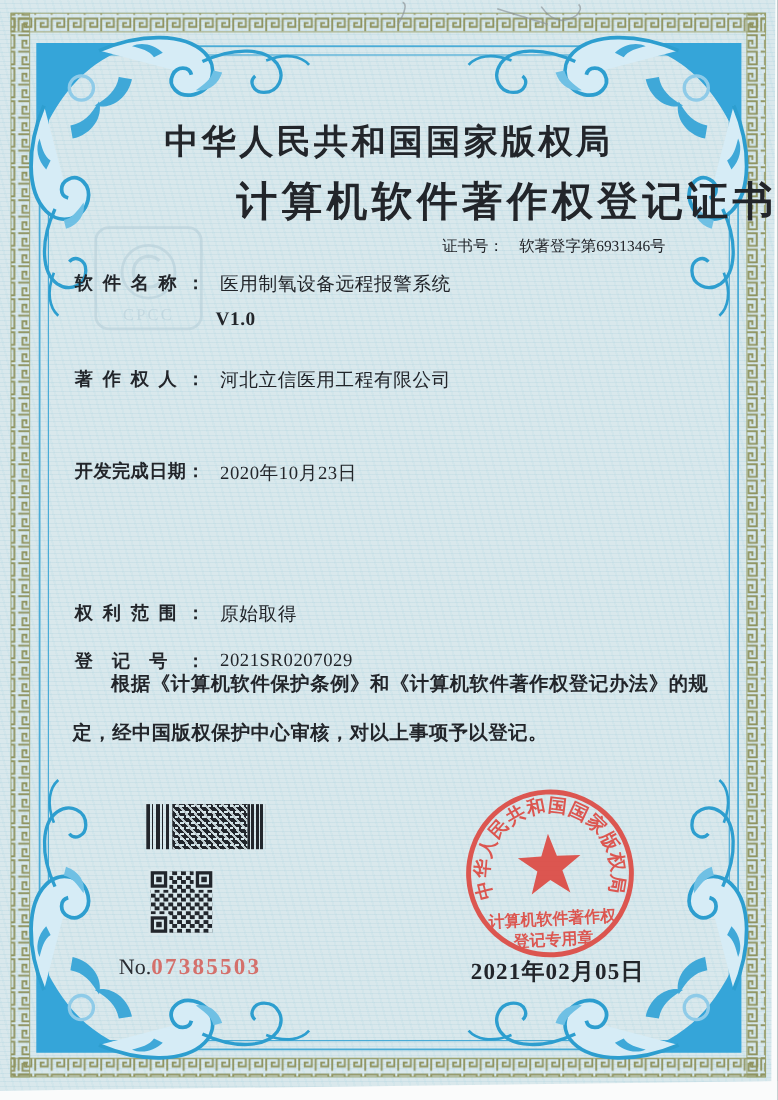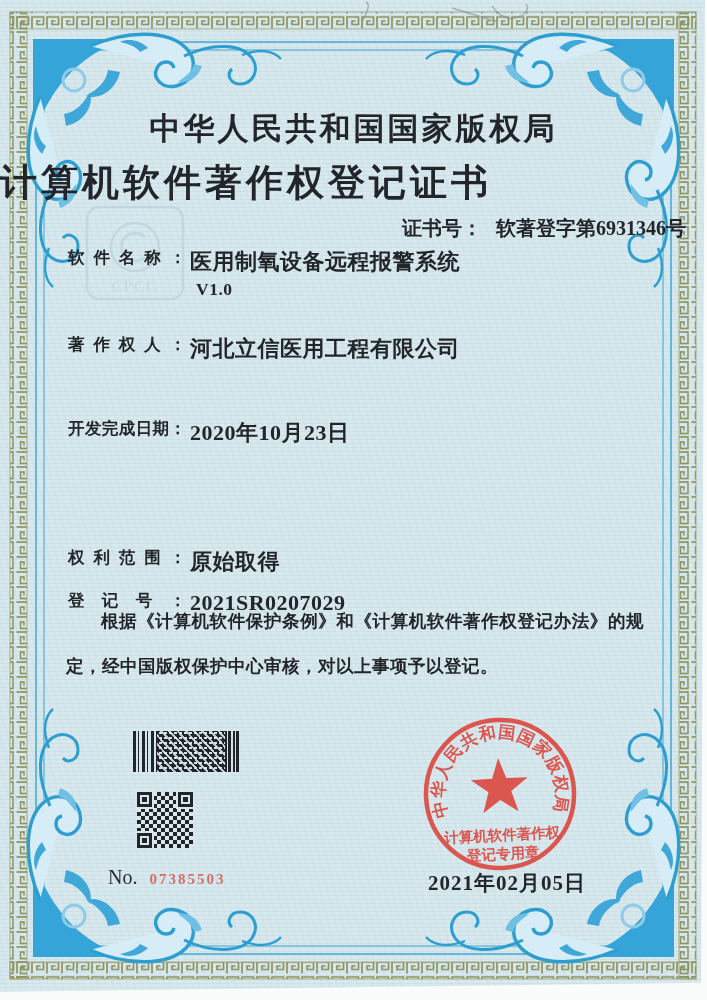--- a/index.html
+++ b/index.html
@@ -17,38 +17,38 @@
   }
   .frame-svg{position:absolute;left:0;top:0;z-index:1;}
   .content{position:absolute;left:0;top:0;width:707px;height:1000px;z-index:2;}
 
   .issuer-title{
     position:absolute;left:0;top:108px;width:707px;margin:0;
     text-align:center;font-size:31px;font-weight:700;letter-spacing:3px;
   }
   .cert-title{
     position:absolute;left:0;top:158px;width:707px;margin:0;
-    text-align:left;font-size:37px;font-weight:700;letter-spacing:4px;
+    text-align:right;font-size:37px;font-weight:700;letter-spacing:4px;
   }
   .certno-line{
     position:absolute;left:402px;top:215px;
-    font-size:20px;font-weight:700;white-space:nowrap;
+    font-size:14px;font-weight:400;white-space:nowrap;
   }
   .certno-line .val{margin-left:14px;}
 
   .field-row{position:absolute;left:68px;white-space:nowrap;}
   .field-label{
     display:inline-block;width:118px;
     font-size:16.5px;font-weight:700;
     text-align:justify;text-align-last:justify;
     vertical-align:top;
   }
   .field-value{
-    display:inline-block;margin-left:0;
-    font-size:22px;font-weight:700;letter-spacing:.5px;
+    display:inline-block;margin-left:10px;
+    font-size:17px;font-weight:400;letter-spacing:.5px;
     vertical-align:top;
   }
   .value-line2{
     position:absolute;left:196px;
     font-size:17.5px;font-weight:700;letter-spacing:.5px;
   }
 
   .statement{
     position:absolute;left:66px;top:599px;width:578px;margin:0;
     font-size:17.5px;font-weight:700;line-height:45px;
@@ -73,21 +73,21 @@
     background-size:8px 8px;}
   .qr-finder{position:absolute;width:15px;height:15px;border:3px solid #22262c;
     background:#d9e8ec;box-sizing:border-box;box-shadow:0 0 0 2px #d9e8ec;}
   .qr-finder::before{content:"";position:absolute;left:2px;top:2px;width:5px;height:5px;background:#22262c;}
   .qr-f-tl{left:0;top:0;}
   .qr-f-tr{right:0;top:0;}
   .qr-f-bl{left:0;bottom:0;}
 
   .serial-line{position:absolute;left:108px;top:866px;white-space:nowrap;}
   .serial-prefix{font-size:20px;color:#2a2d33;text-align:right;}
-  .serial-number{font-size:15px;color:#d4706b;letter-spacing:2px;margin-left:12px;font-weight:700;}
+  .serial-number{font-size:21px;color:#d4706b;letter-spacing:2px;font-weight:700;}
 
   .issue-date{position:absolute;left:428px;top:869px;font-size:21px;font-weight:700;letter-spacing:1px;}
 
   .seal-svg{position:absolute;left:408px;top:702px;z-index:3;opacity:.92;}
 
   .watermark{position:absolute;left:83px;top:203px;z-index:0;opacity:.55;}
 
   .scan-edge-bottom{position:absolute;left:0;bottom:0;width:707px;height:22px;z-index:4;
     background:#fafbfb;clip-path:polygon(0 62%,100% 22%,100% 100%,0 100%);}
   .scan-edge-right{position:absolute;right:0;top:0;width:7px;height:1000px;z-index:4;

